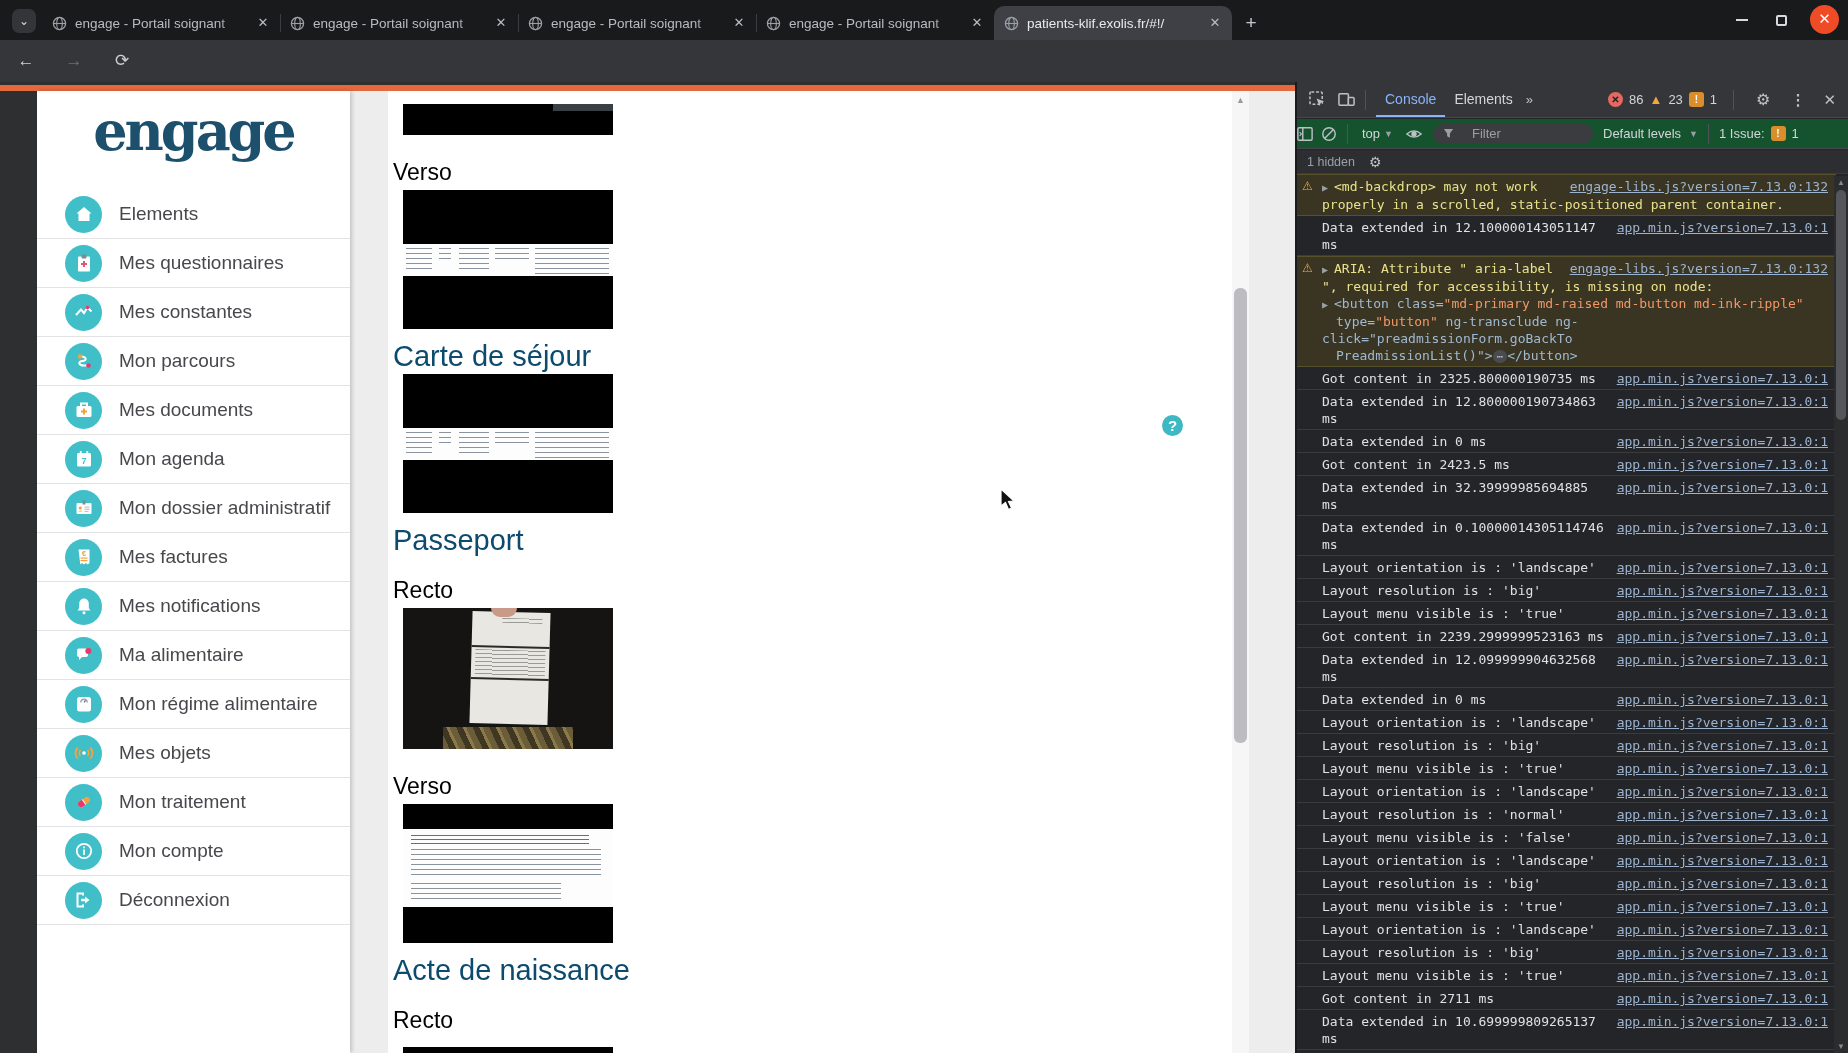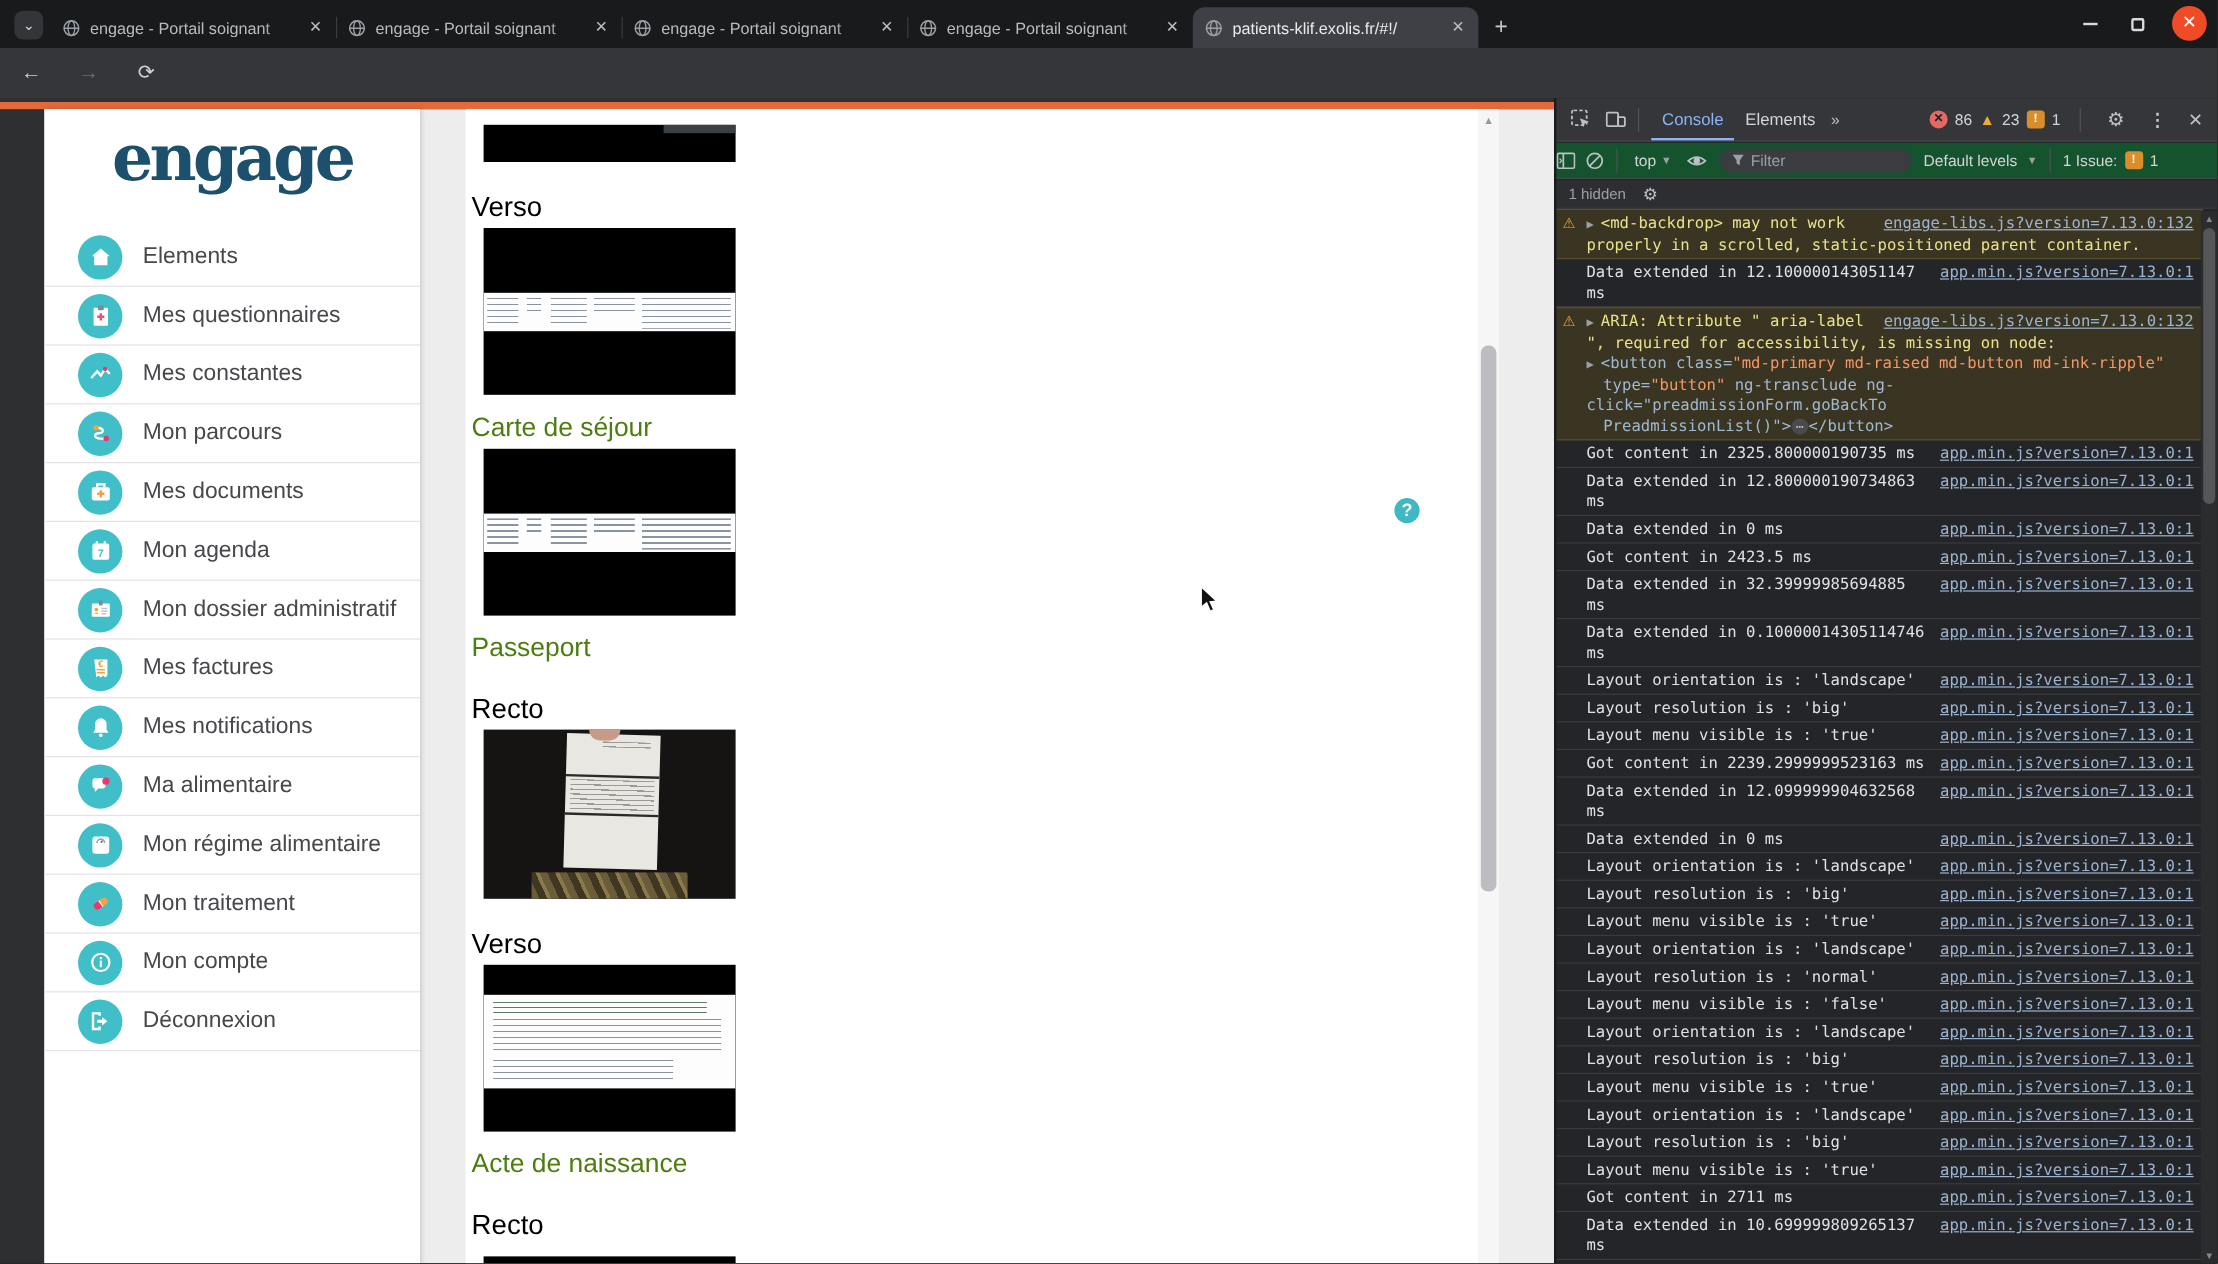--- a/index.html
+++ b/index.html
@@ -59,21 +59,21 @@
   .menu-item { display:flex; align-items:center; height:49px; padding-left:28px; gap:17px;
                border-bottom:1px solid #e3e3e5; }
   .mi-icon { width:37px; height:37px; border-radius:19px; background:#41bfc8; flex:0 0 auto;
              display:flex; align-items:center; justify-content:center; }
   .mi-label { color:#47484c; font-size:19px; }
 
   .content { position:absolute; left:388px; top:9px; width:844px; height:962px; background:#fff; }
   .content-col { position:absolute; left:0; top:0; width:260px; }
   .thumb { width:210px; margin-left:15px; background:#000; position:relative; overflow:hidden; }
   .sec-label { margin-left:5px; font-size:23px; color:#000000; line-height:26px; }
-  .sec-heading { margin-left:5px; font-size:22px; color:#4d7c0f; line-height:26px; }
+  .sec-heading { margin-left:5px; font-size:29px; color:#0c4a6e; line-height:26px; }
   .band-table { position:absolute; left:0; width:210px; background:#fdfdfd; }
   .tline { position:absolute; background-image:repeating-linear-gradient(180deg,#8a93a0 0 1px,transparent 1px 5px); }
   .help-btn { position:absolute; left:774px; top:324px; width:21px; height:21px; border-radius:11px;
               background:#3eb8c2; color:#fff; font-size:15px; font-weight:bold; text-align:center; line-height:21px; }
   .cscroll { position:absolute; left:844px; top:0; width:17px; height:962px; background:#f6f6f7; }
   .cscroll .arrow { position:absolute; left:4px; top:4px; color:#9a9a9e; font-size:9px; }
   .cscroll .thumbbar { position:absolute; left:2px; top:197px; width:13px; height:455px; background:#bdbdc1; border-radius:6px; }
 
   
   .photo { background:#161412; }
@@ -105,21 +105,21 @@
              font-weight:bold; text-align:center; line-height:15px; }
   .dt-gear { font-size:16px; color:#bdc1c6; margin:0 6px; }
   .dt-dots { font-size:15px; color:#bdc1c6; margin:0 8px; font-weight:bold; }
   .dt-close { font-size:15px; color:#bdc1c6; margin:0 12px 0 4px; }
 
   .dt-toolbar { position:absolute; left:0; top:37px; width:100%; height:30px; background:#14532d;
                 border-bottom:1px solid #47484b; display:flex; align-items:center; color:#bdc1c6; font-size:13px; }
   .dt-top { color:#d2d5d9; margin:0 4px; }
   .caret { font-size:9px; color:#9aa0a6; }
   .filterpill { width:160px; height:20px; border-radius:11px; background:#3b3c40; color:#9aa0a6;
-                display:flex; align-items:center; gap:5px; padding:0 10px; margin:0 10px; }
+                display:flex; align-items:center; gap:18px; padding:0 10px; margin:0 10px; }
   .dt-levels { color:#d2d5d9; margin-right:8px; }
   .dt-issue { display:flex; align-items:center; gap:6px; color:#d2d5d9; }
 
   .dt-hiddenbar { position:absolute; left:0; top:68px; width:100%; height:24px; background:#2d2e31;
                   border-bottom:1px solid #3b3b3d; color:#9aa0a6; font-size:12.5px;
                   display:flex; align-items:center; gap:8px; padding-left:10px; }
 
   .console { position:absolute; left:0; top:92px; width:539px; bottom:0; overflow:hidden;
              font-family:"DejaVu Sans Mono", monospace; font-size:13px; line-height:17px; color:#dfe1e4; }
   .crow { position:relative; padding:3px 8px 2px 25px; border-bottom:1px solid #3b3b3d; }
@@ -344,20 +344,32 @@
           </div>
           <div class="menu-item">
             <span class="mi-icon">
               <svg width="20" height="20" viewBox="0 0 20 20">
                 <rect x="3" y="3" width="14" height="14.5" rx="2.5" fill="#fff"></rect>
                 <path d="M6.8 8.5 a3.2 3.2 0 0 1 6.4 0" fill="none" stroke="#9aa7ae" stroke-width="1.4"></path>
                 <line x1="10" y1="8.3" x2="11.5" y2="6.5" stroke="#5b6a72" stroke-width="1.2"></line>
               </svg>
             </span>
             <span class="mi-label">Mon régime alimentaire</span>
+          </div>
+          <div class="menu-item">
+            <span class="mi-icon">
+              <svg width="20" height="20" viewBox="0 0 20 20">
+                <path d="M6.5 7 a4.3 4.3 0 0 0 0 6" fill="none" stroke="#f2a33c" stroke-width="1.8"></path>
+                <path d="M13.5 7 a4.3 4.3 0 0 1 0 6" fill="none" stroke="#f2a33c" stroke-width="1.8"></path>
+                <path d="M3.8 4.5 a7.8 7.8 0 0 0 0 11" fill="none" stroke="#f2a33c" stroke-width="1.8"></path>
+                <path d="M16.2 4.5 a7.8 7.8 0 0 1 0 11" fill="none" stroke="#f2a33c" stroke-width="1.8"></path>
+                <circle cx="10" cy="10" r="1.8" fill="#fff"></circle>
+              </svg>
+            </span>
+            <span class="mi-label">Mes objets</span>
           </div>
           <div class="menu-item">
             <span class="mi-icon">
               <svg width="20" height="20" viewBox="0 0 20 20">
                 <g transform="rotate(-35 10 10)">
                   <rect x="3.5" y="7" width="13" height="6" rx="3" fill="#f2a33c"></rect>
                   <path d="M3.5 10 a3 3 0 0 1 3 -3 H10 v6 H6.5 a3 3 0 0 1 -3 -3 Z" fill="#e8386d"></path>
                   <line x1="10" y1="7" x2="10" y2="13" stroke="#fff" stroke-width="1"></line>
                 </g>
               </svg>

